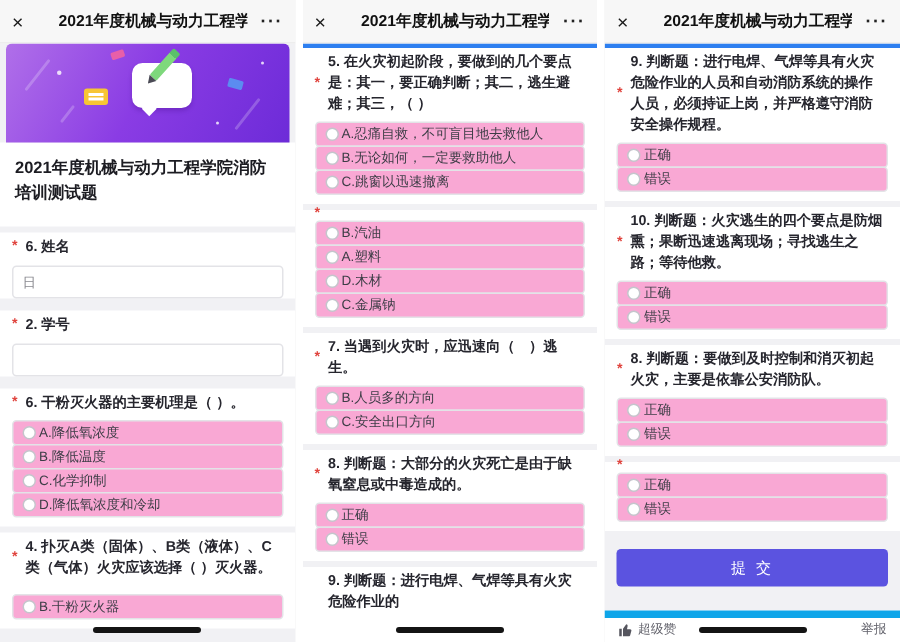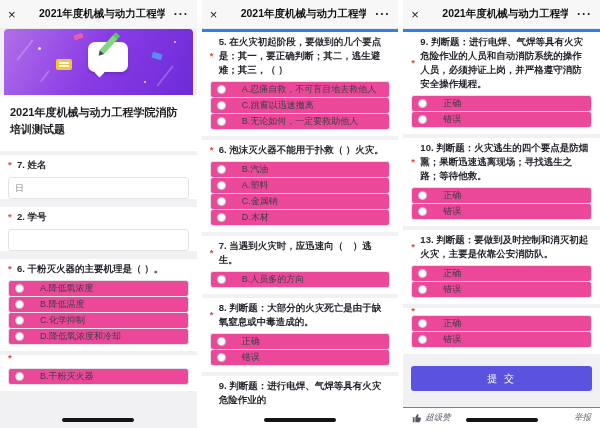--- a/index.html
+++ b/index.html
@@ -59,38 +59,38 @@
              font-weight:bold; color:#26262e; line-height:1.48; }
   .req { position:absolute; left:8px; top:50%; transform:translateY(-50%);
          color:var(--required_red,#e0443e); font-weight:bold; }
 
   .tinput { display:block; width:calc(100% - 16px); margin:3px 8px 8px; height:22px;
             border:1px solid #e3e3e7; border-radius:3px; background:#fff;
             padding:0 6px; font-size:9px; color:#8a8a90; outline:none;
             font-family:inherit; }
 
   .opts { padding:2px 8px 6px; }
-  .opt { display:flex; align-items:center; gap:16px; height:17px;
-         border:1px solid #e3e3e7; border-radius:3px; padding:0 6px; background:#ec4899;
+  .opt { display:flex; align-items:center; gap:2px; height:17px;
+         border:1px solid #e3e3e7; border-radius:3px; padding:0 6px; background:#f9a8d4;
          font-size:9px; color:#3d3d46; margin-top:-1px; cursor:pointer; }
   .opt:first-child { margin-top:0; }
   .radio { width:9px; height:9px; border:1px solid #c5c5cc; border-radius:50%;
            background:#fff; flex:none; }
   .opts.mt6 { padding-top:8px; }
 
   .partial-q { padding-bottom:30px; }
 
   
   .submit-btn { display:block; width:calc(100% - 16px); margin:12px 8px 0; height:25px;
                 background:var(--submit_purple,#5b53e0); color:#fff; border:none;
                 border-radius:3px; font-size:10px; letter-spacing:2px; cursor:pointer;
                 font-family:inherit; }
   .footbar { position:absolute; left:0; right:0; bottom:0; height:21px; background:#fff;
-             border-top:1px solid #0ea5e9; display:flex; align-items:center;
-             justify-content:space-between; padding:0 9px; font-size:8.5px; color:#61616a;font-style:italic; }
+             border-top:5px solid #0ea5e9; display:flex; align-items:center;
+             justify-content:space-between; padding:0 9px; font-size:8.5px; color:#61616a; }
   .footbar .left { display:flex; align-items:center; gap:3px; cursor:pointer; }
   .home-indicator { position:absolute; left:50%; transform:translateX(-50%); bottom:6px;
                     width:72px; height:4px; background:#141414; border-radius:2px; z-index:9; }
 </style>
 </head>
 <body>
 
 <div class="phone">
   <div class="appbar">
     <span class="close-x">×</span>
@@ -112,21 +112,21 @@
       <span class="dot" style="left:170px;top:12px;width:2px;height:2px"></span>
       <span class="dot" style="left:140px;top:52px;width:2px;height:2px"></span>
     </div>
     <div class="sec">
       <div class="form-title">2021年度机械与动力工程学院消防培训测试题</div>
     </div>
 
     <div class="sec">
       <div class="q-label">
         <span class="req">*</span>
-        <span>7. 姓名</span>
+        <span>6. 姓名</span>
       </div>
       <input class="tinput" readonly="" value="日" style="">
     </div>
 
     <div class="sec">
       <div class="q-label">
         <span class="req">*</span>
         <span>2. 学号</span>
       </div>
       <input class="tinput" readonly="" value="" style="">
@@ -153,20 +153,21 @@
         <div class="opt">
             <span class="radio"></span>
             <span>D.降低氧浓度和冷却</span>
           </div>
       </div>
     </div>
 
     <div class="sec">
       <div class="q-label">
         <span class="req">*</span>
+        <span>4. 扑灭A类（固体）、B类（液体）、C类（气体）火灾应该选择（ ）灭火器。</span>
       </div>
       <div class="opts mt6">
         <div class="opt">
             <span class="radio"></span>
             <span>B.干粉灭火器</span>
           </div>
       </div>
     </div>
   </div>
   <div class="home-indicator"></div>
@@ -186,63 +187,66 @@
         <span class="req">*</span>
         <span>5. 在火灾初起阶段，要做到的几个要点是：其一，要正确判断；其二，逃生避难；其三，（ ）</span>
       </div>
       <div class="opts">
         <div class="opt">
             <span class="radio"></span>
             <span>A.忍痛自救，不可盲目地去救他人</span>
           </div>
         <div class="opt">
             <span class="radio"></span>
+            <span>B.无论如何，一定要救助他人</span>
+          </div>
+        <div class="opt">
+            <span class="radio"></span>
             <span>C.跳窗以迅速撤离</span>
           </div>
-        <div class="opt">
-            <span class="radio"></span>
-            <span>B.无论如何，一定要救助他人</span>
-          </div>
-      </div>
-    </div>
-
-    <div class="sec">
-      <div class="q-label">
-        <span class="req">*</span>
-        <span>6. 泡沫灭火器不能用于扑救（ ）火灾。</span>
+      </div>
+    </div>
+
+    <div class="sec">
+      <div class="q-label">
+        <span class="req">*</span>
       </div>
       <div class="opts">
         <div class="opt">
             <span class="radio"></span>
             <span>B.汽油</span>
           </div>
         <div class="opt">
             <span class="radio"></span>
             <span>A.塑料</span>
           </div>
         <div class="opt">
             <span class="radio"></span>
+            <span>D.木材</span>
+          </div>
+        <div class="opt">
+            <span class="radio"></span>
             <span>C.金属钠</span>
           </div>
-        <div class="opt">
-            <span class="radio"></span>
-            <span>D.木材</span>
-          </div>
       </div>
     </div>
 
     <div class="sec">
       <div class="q-label">
         <span class="req">*</span>
         <span>7. 当遇到火灾时，应迅速向（　）逃生。</span>
       </div>
       <div class="opts">
         <div class="opt">
             <span class="radio"></span>
             <span>B.人员多的方向</span>
+          </div>
+        <div class="opt">
+            <span class="radio"></span>
+            <span>C.安全出口方向</span>
           </div>
       </div>
     </div>
 
     <div class="sec">
       <div class="q-label">
         <span class="req">*</span>
         <span>8. 判断题：大部分的火灾死亡是由于缺氧窒息或中毒造成的。</span>
       </div>
       <div class="opts">
@@ -305,21 +309,21 @@
         <div class="opt">
             <span class="radio"></span>
             <span>错误</span>
           </div>
       </div>
     </div>
 
     <div class="sec">
       <div class="q-label">
         <span class="req">*</span>
-        <span>13. 判断题：要做到及时控制和消灭初起火灾，主要是依靠公安消防队。</span>
+        <span>8. 判断题：要做到及时控制和消灭初起火灾，主要是依靠公安消防队。</span>
       </div>
       <div class="opts">
         <div class="opt">
             <span class="radio"></span>
             <span>正确</span>
           </div>
         <div class="opt">
             <span class="radio"></span>
             <span>错误</span>
           </div>

